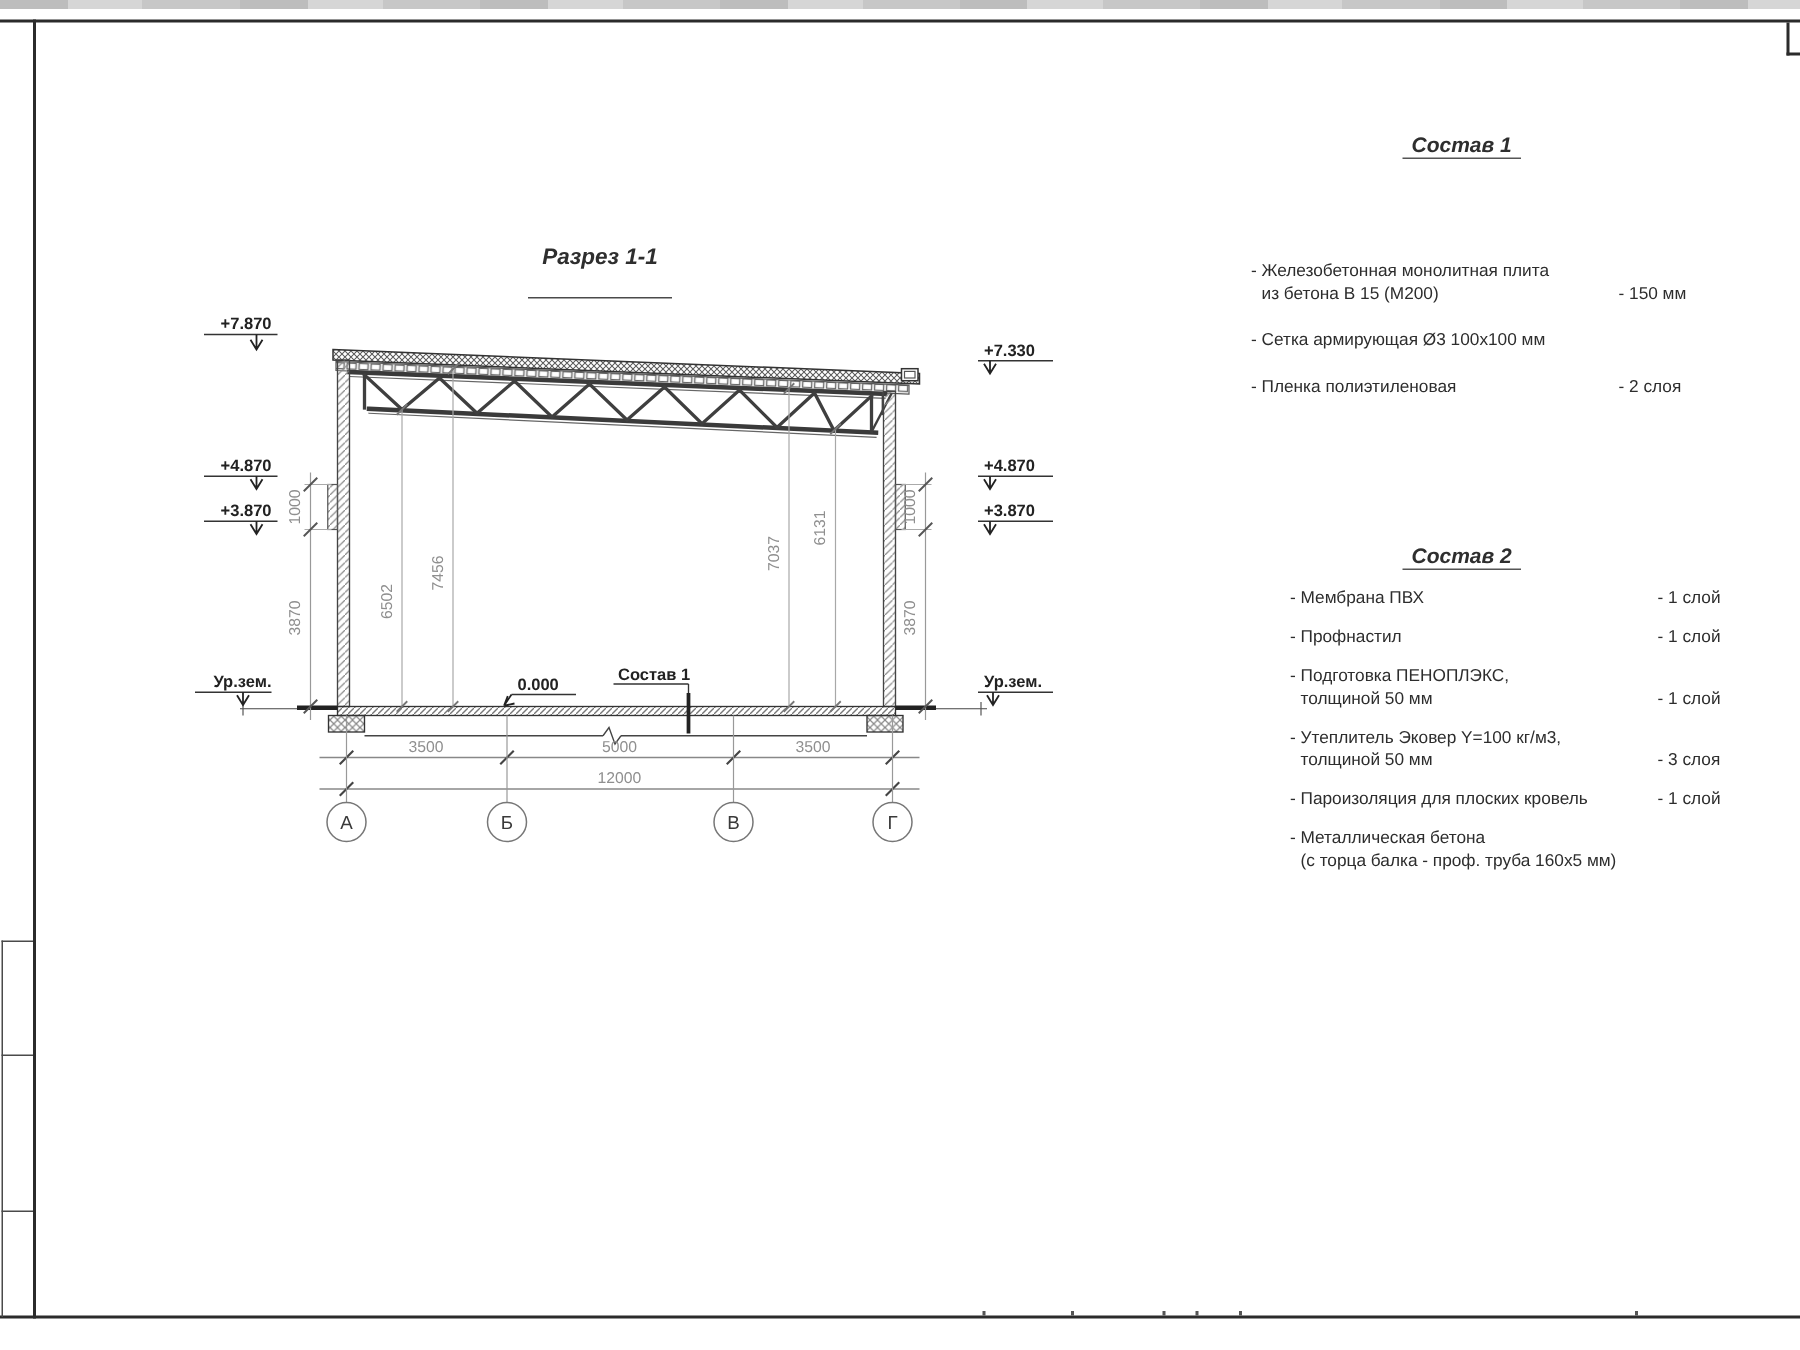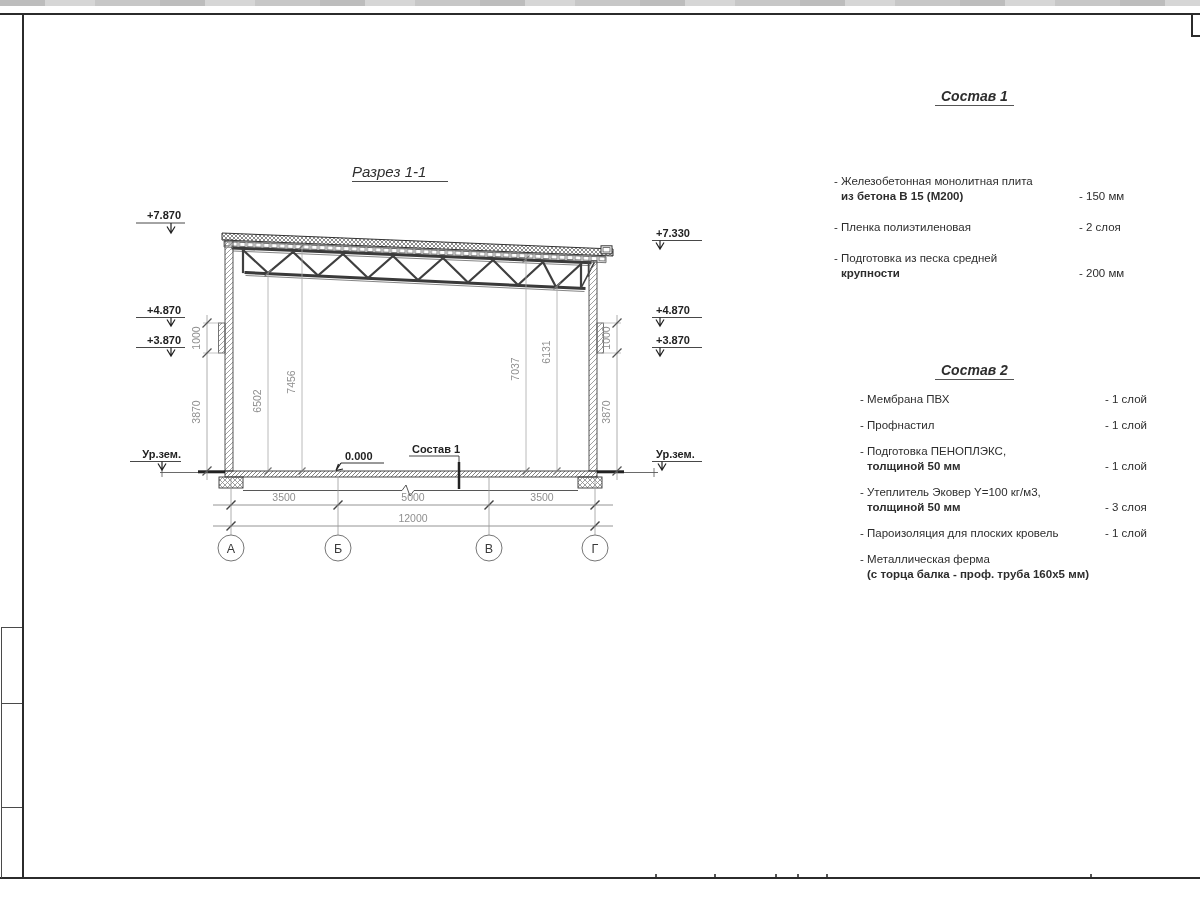--- a/index.html
+++ b/index.html
@@ -13,39 +13,39 @@
   .border-top { position:absolute; left:0; top:13px; width:1200px; height:2px; background:#2b2b2b; }
   .border-bottom { position:absolute; left:0; top:877px; width:1200px; height:2px; background:#2b2b2b; }
   .frame-left { position:absolute; left:22px; top:13px; width:2px; height:866px; background:#2b2b2b; }
   .edge-left { position:absolute; left:1px; top:627px; width:1px; height:251px; background:#4a4a4a; }
   .lb { position:absolute; left:1px; width:21px; height:1px; background:#4a4a4a; }
   .tr-box { position:absolute; left:1191px; top:15px; width:9px; height:22px;
             border-left:2px solid #2b2b2b; border-bottom:2px solid #2b2b2b; }
   .tick-bottom { position:absolute; top:874px; width:2px; height:3px; background:#555; }
 
   
-  .dwg-title { position:absolute; left:352px; top:163px; width:96px; 
-    font-style:italic; font-weight:normal; font-size:15px; color:#2e2e2e;
-    border-bottom:1.2px solid #4a4a4a; padding-bottom:1px; }
+  .dwg-title { position:absolute; left:352px; top:163px; width:96px; text-align:center;
+    font-style:italic; font-weight:bold; font-size:15px; color:#2e2e2e;
+    border-bottom:1.2px solid #4a4a4a; padding-bottom:18px; }
 
   
   svg text { font-family:"Liberation Sans", sans-serif; }
   .tdim  { font-size:10.5px; fill:#8f8f8f; }
   .telev { font-size:11px; font-weight:bold; fill:#222; }
   .taxis { font-size:12.5px; fill:#3a3a3a; }
   .tlead { font-size:11px; font-weight:bold; fill:#222; }
 
   
   .spec-title { position:absolute; font-style:italic; font-weight:bold; font-size:14px;
     color:#2e2e2e; border-bottom:1.2px solid #555; padding:0 6px 1px; }
   .spec { position:absolute; width:310px; font-size:11.5px; line-height:15px; color:#2d2d2d; }
   .item { display:flex; align-items:flex-end; margin-bottom:16px; }
   .spec2 .item { margin-bottom:11px; }
   .item .name { width:245px; }
-  .item .l2 { padding-left:7px;font-weight:bold; }
+  .item .l2 { padding-left:7px; }
   .item .l2:empty { display:none; }
   .item .val { white-space:nowrap; }
   .item .val:empty { display:none; }
 </style>
 </head>
 <body>
 
 <div id="page">
 
   <div class="band-top"></div>
@@ -256,30 +256,29 @@
   <div class="spec spec1" style="left:834px; top:126px;margin-top:48px;">
     <div class="item">
       <div class="name">
           <div class="l1">- Железобетонная  монолитная плита</div>
           <div class="l2">из бетона В 15 (М200)</div>
         </div>
       <div class="val">- 150 мм</div>
     </div>
     <div class="item">
       <div class="name">
+          <div class="l1">- Сетка армирующая Ø3 100х100 мм</div>
+        </div>
+
+    </div>
+    <div class="item">
+      <div class="name">
           <div class="l1">- Пленка полиэтиленовая</div>
         </div>
       <div class="val">-  2 слоя</div>
-    </div>
-    <div class="item">
-      <div class="name">
-          <div class="l1">- Подготовка из песка средней</div>
-          <div class="l2">крупности</div>
-        </div>
-      <div class="val">- 200 мм</div>
     </div>
   </div>
 
   <div class="spec-title" style="left:935px; top:362px;">Состав 2</div>
   <div class="spec spec2" style="left:860px; top:392px;">
     <div class="item">
       <div class="name">
           <div class="l1">- Мембрана ПВХ</div>
         </div>
       <div class="val">- 1 слой</div>
@@ -305,20 +304,20 @@
       <div class="val">- 3 слоя</div>
     </div>
     <div class="item">
       <div class="name">
           <div class="l1">- Пароизоляция для плоских кровель</div>
         </div>
       <div class="val">- 1 слой</div>
     </div>
     <div class="item">
       <div class="name">
-          <div class="l1">- Металлическая ферма</div>
+          <div class="l1">- Металлическая бетона</div>
           <div class="l2">(с торца балка - проф. труба 160х5 мм)</div>
         </div>
 
     </div>
   </div>
 
 </div>
 
 </body></html>

